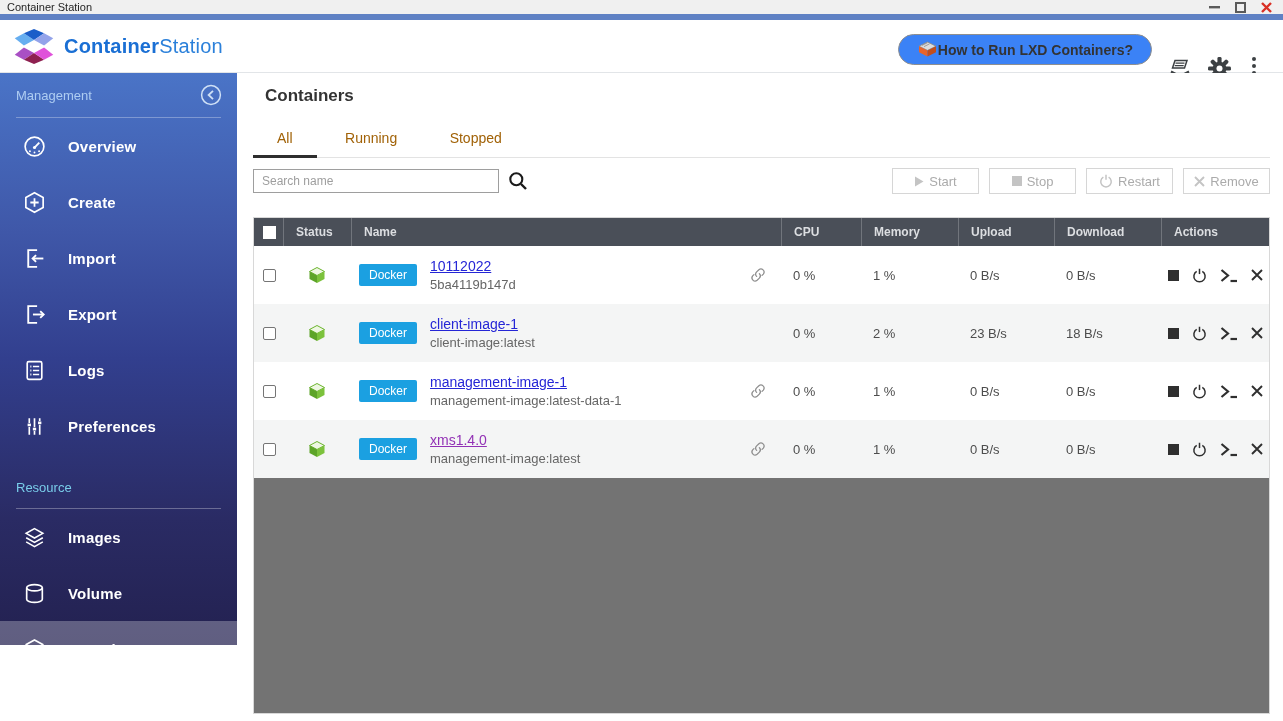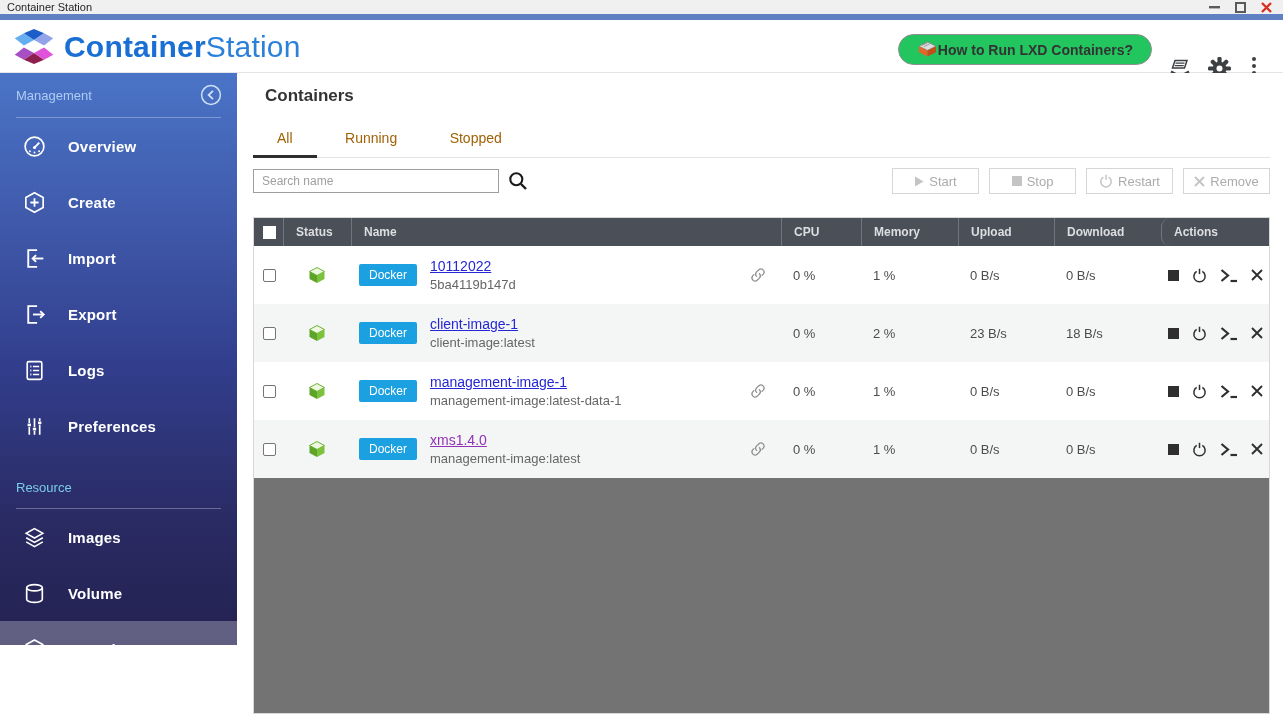--- a/index.html
+++ b/index.html
@@ -9,23 +9,23 @@
   
   .titlebar { position:absolute; left:0; top:0; width:1283px; height:24px; background:#f0f0f0; }
   .titlebar .wtitle { position:absolute; left:7px; top:0; font-size:11px; line-height:14px; color:#1f1f1f; }
   .win-btn { position:absolute; top:0; width:22px; height:14px; display:flex; align-items:center; justify-content:center; cursor:pointer; }
   .win-min { right:58px; } .win-max { right:32px; } .win-close { right:6px; }
   .topstrip { position:absolute; left:0; top:14px; width:1283px; height:6px; background:#5f81c4; }
 
   
   .appheader { position:absolute; left:0; top:20px; width:1283px; height:53px; background:#fff; border-bottom:1px solid #e2e5e8; }
   .logo { position:absolute; left:12px; top:8px; }
-  .brand { position:absolute; left:64px; top:0; height:53px; line-height:53px; font-size:30px; color:#1a6fd4; letter-spacing:0.2px; }
+  .brand { position:absolute; left:64px; top:0; height:53px; line-height:53px; font-size:20px; color:#1a6fd4; letter-spacing:0.2px; }
   .brand .b { font-weight:700; } .brand .l { font-weight:400; color:#2b80da; }
-  .help-pill { position:absolute; right:131px; top:14px; height:31px; border:1px solid #8f8f8f; border-radius:16px; background:#22c55e;
+  .help-pill { position:absolute; right:131px; top:14px; height:31px; border:1px solid #8f8f8f; border-radius:16px; background:#3b82f6;
                display:flex; align-items:center; padding:0 18px; font-size:14px; font-weight:700; color:#333; cursor:pointer; }
   .hicon { position:absolute; top:37px; cursor:pointer; }
   .hicon.tasks { left:1168px; } .hicon.gear { left:1207px; top:36px; } .hicon.kebab { left:1252px; top:37px; }
   .kebab-dots { display:flex; flex-direction:column; gap:3px; }
   .kebab-dots i { width:4px; height:4px; border-radius:50%; background:#3c4043; }
 
   
   .sidebar { position:absolute; left:0; top:73px; width:237px; height:572px;
              background:linear-gradient(180deg,#4a74c7 0%, #3f57a8 28%, #323f8e 50%, #2a2b64 78%, #232150 100%); }
   .section-head { height:44px; display:flex; align-items:center; padding:0 16px; position:relative; }
@@ -55,21 +55,21 @@
   .tbtn { min-width:87px; height:26px; border:1px solid #d6d6d6; background:#fff; color:#ababab; font-size:13px;
           font-family:"Liberation Sans", sans-serif; display:inline-flex; align-items:center; justify-content:center; gap:5px; cursor:default; }
 
   
   .table-wrap { position:absolute; left:16px; top:144px; width:1017px; height:497px; border:1px solid #d8d8d8; background:#737373; }
   .thead { display:flex; height:28px; background:#4a4f58; color:#dcdee1; font-size:12px; font-weight:700; align-items:stretch; }
   .thead .th { display:flex; align-items:center; padding-left:12px; border-left:1px solid rgba(255,255,255,0.22); cursor:pointer; }
   .thead .th:first-child { border-left:none; padding-left:0; }
   .col-check { width:29px; } .col-status { width:68px; } .col-name { width:430px; }
   .col-cpu { width:80px; } .col-memory { width:97px; } .col-upload { width:96px; }
-  .col-download { width:107px; } .col-actions { flex:1;border-radius:9px; }
+  .col-download { width:107px; } .col-actions { flex:1; }
   .thead .col-check { display:flex; align-items:center; justify-content:flex-start; }
   .head-checkbox { width:13px; height:13px; background:#fff; margin-left:9px; cursor:pointer; }
   .thead .col-status { justify-content:flex-start; }
 
   .trow { display:flex; height:58px; align-items:stretch; background:#fff; }
   .trow:nth-child(even) { background:#f4f5f5; }
   .cell { display:flex; align-items:center; font-size:13px; color:#4d4d4d; }
   .cell.col-check { padding-left:9px; }
   .row-checkbox { width:13px; height:13px; border:1px solid #757575; border-radius:2px; background:#fff; cursor:pointer; }
   .cell.col-status { justify-content:center; }

